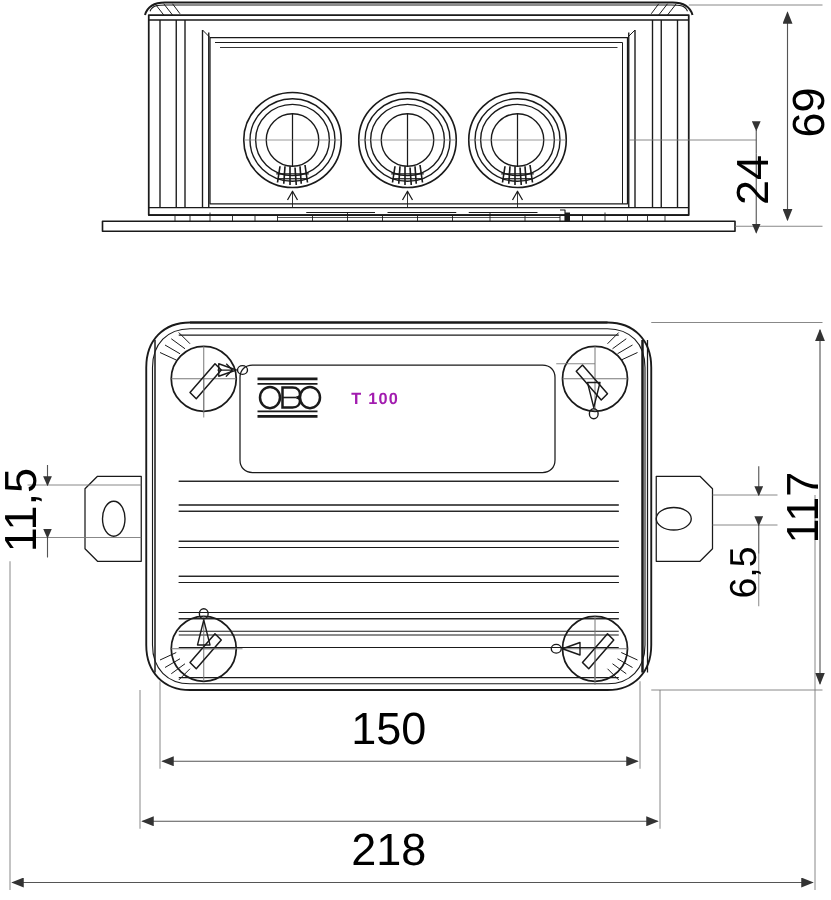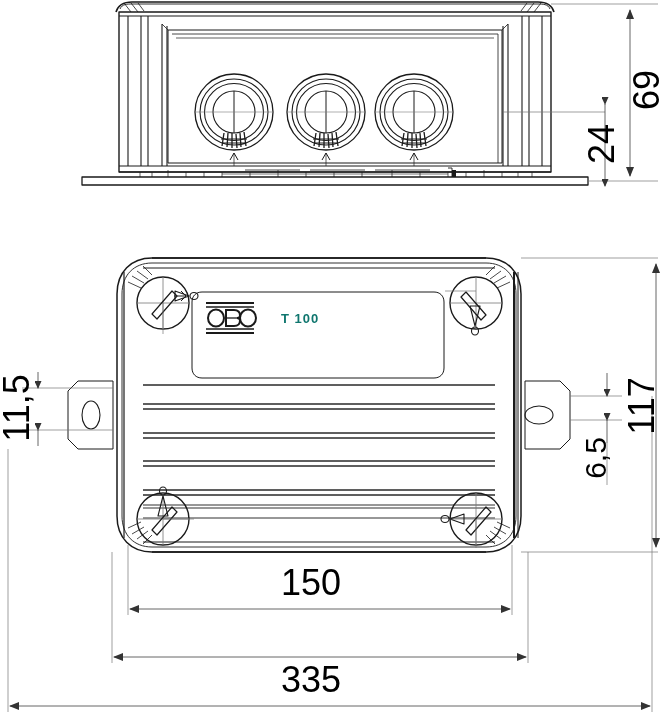--- a/index.html
+++ b/index.html
@@ -24,21 +24,21 @@
   .dim-h{font-size:36px;}
   .dim-v{font-size:36px;transform-origin:50% 50%;transform:rotate(-90deg);}
   .dim-v-small{font-size:30px;transform-origin:50% 50%;transform:rotate(-90deg);}
 
   .brand-text{
     position:absolute;
     font-family:"Liberation Sans", sans-serif;
     font-weight:700;
     font-size:13px;
     letter-spacing:1px;
-    color:#0f766e;
+    color:#a21caf;
     white-space:nowrap;
   }
 </style>
 </head>
 <body>
 
 <div id="stage">
 
   <svg id="drawing" viewBox="0 0 665 720">
     <defs>
@@ -391,17 +391,17 @@
 
   <div class="dim-label dim-v" style="left:-28px;top:390px;width:90px;text-align:center;">11,5</div>
 
   <div class="dim-label dim-v" style="left:609px;top:388px;width:66px;text-align:center;">117</div>
 
   <div class="dim-label dim-v-small" style="left:556px;top:443px;width:80px;text-align:center;">6,5</div>
 
   <div class="dim-label dim-h" style="left:281px;top:565px;">150</div>
 
 
-  <div class="dim-label dim-h" style="left:281px;top:662px;">335</div>
+  <div class="dim-label dim-h" style="left:281px;top:662px;">218</div>
 
   <div class="brand-text" style="left:281px;top:311px;">T 100</div>
 
 </div>
 
 </body></html>

